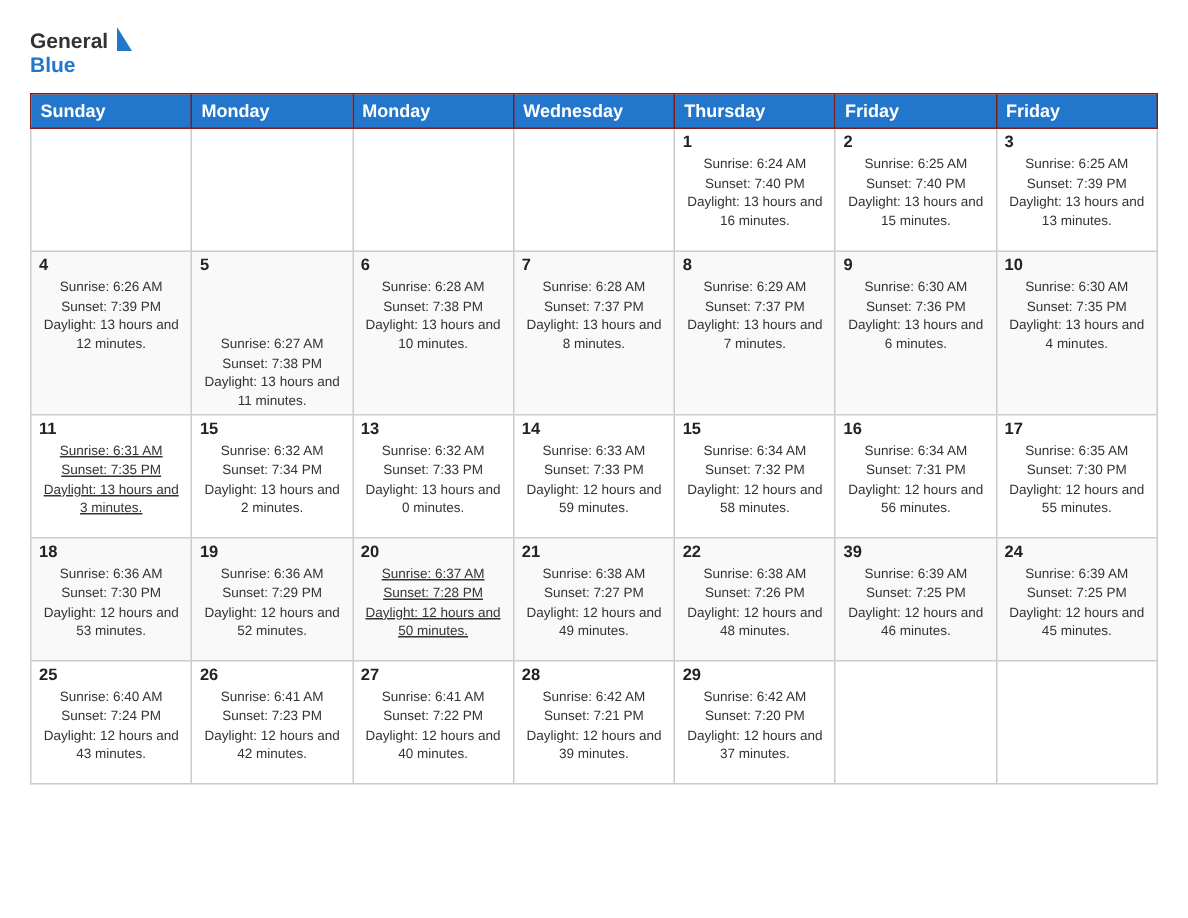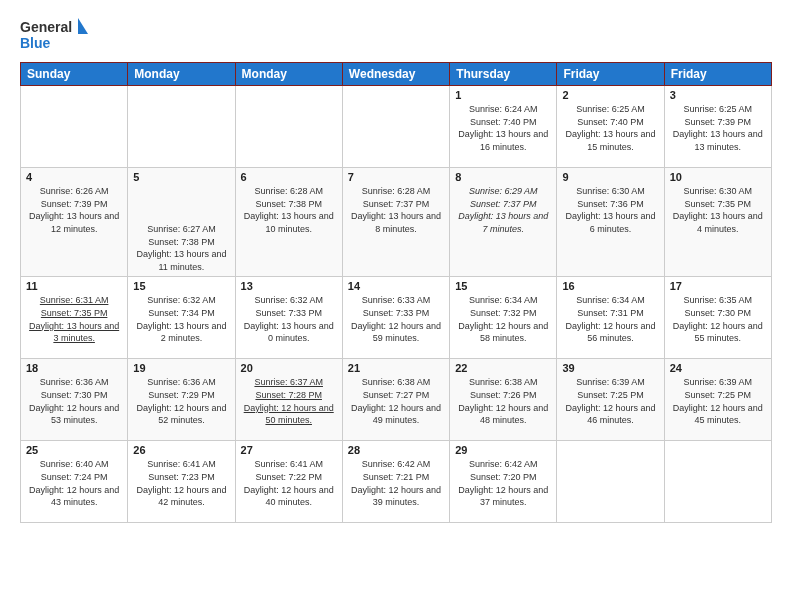--- a/index.html
+++ b/index.html
@@ -156,21 +156,21 @@
 Daylight: 13 hours and 10 minutes.</div>
           </td>
           <td>
             <span class="day-num">7</span>
             <div class="day-info" style="white-space: pre-line;">Sunrise: 6:28 AM
 Sunset: 7:37 PM
 Daylight: 13 hours and 8 minutes.</div>
           </td>
           <td>
             <span class="day-num">8</span>
-            <div class="day-info" style="white-space: pre-line; font-style: italic;">Sunrise: 6:29 AM
+            <div class="day-info" style="white-space: pre-line;">Sunrise: 6:29 AM
 Sunset: 7:37 PM
 Daylight: 13 hours and 7 minutes.</div>
           </td>
           <td>
             <span class="day-num">9</span>
             <div class="day-info" style="white-space: pre-line;">Sunrise: 6:30 AM
 Sunset: 7:36 PM
 Daylight: 13 hours and 6 minutes.</div>
           </td>
           <td>

